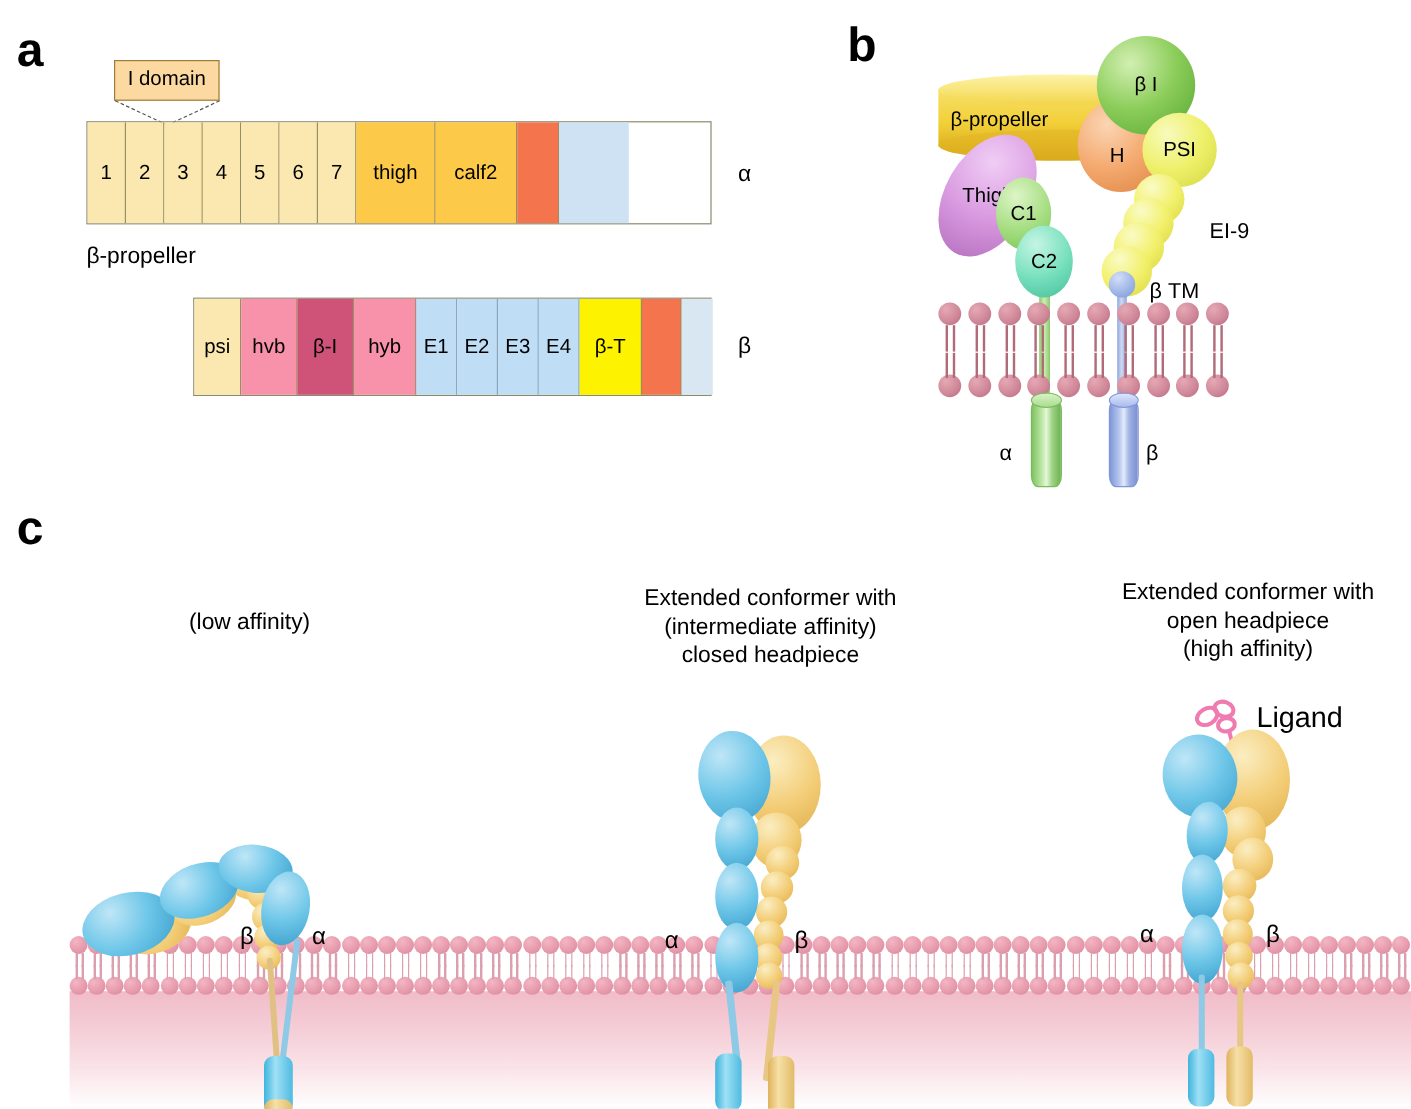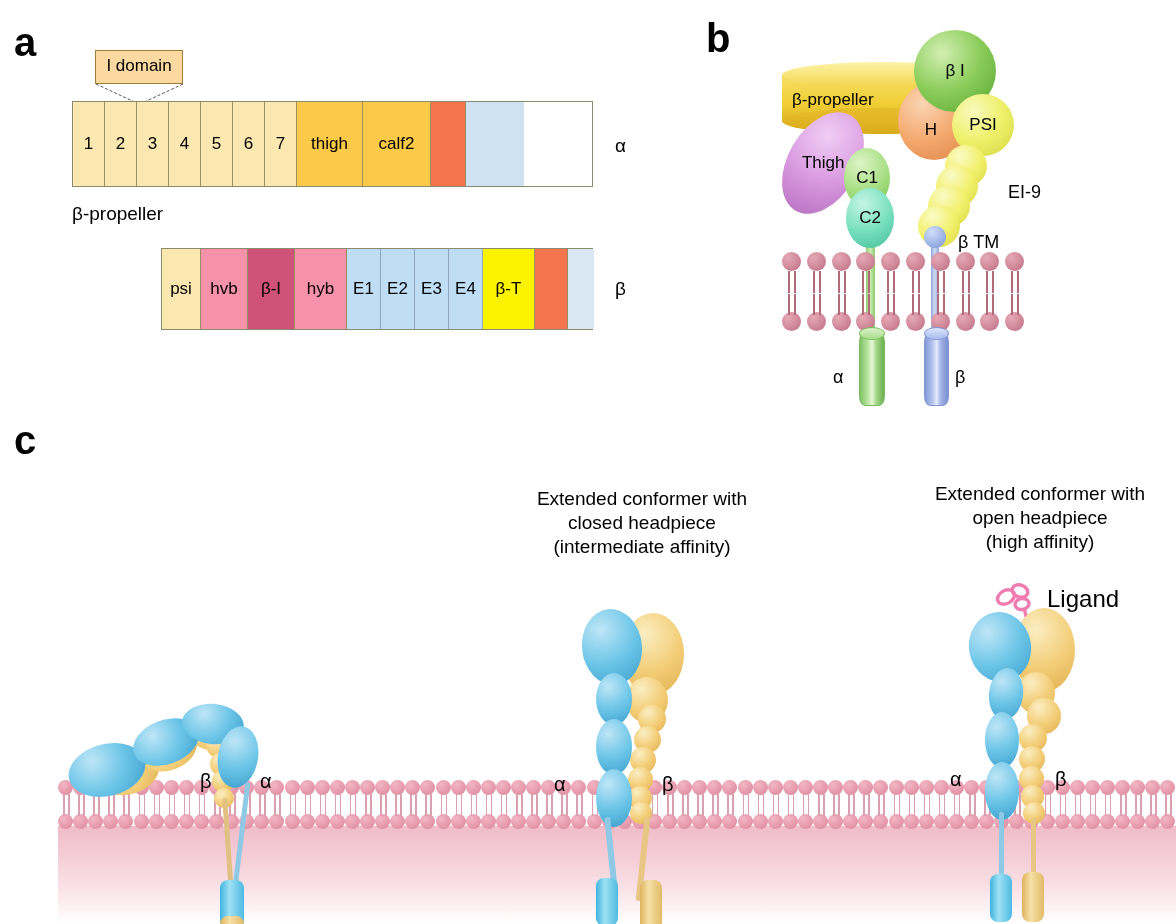--- a/index.html
+++ b/index.html
@@ -131,21 +131,21 @@
        background:radial-gradient(circle at 34% 28%, #f8fabd 0%, #eef06a 50%, #d4d640 100%);">
     <span>PSI</span>
   </div>
 
   <div class="blob" style="left:98px;top:108px;width:70px;height:110px;border-radius:50%;
        transform:rotate(30deg);
        background:radial-gradient(circle at 36% 26%, #f0cdf5 0%, #d99ae0 50%, #b36dbd 100%);">
     <span style="transform:rotate(-30deg);">Thigh</span>
   </div>
 
-  <div class="blob" style="left:154px;top:148px;width:46px;height:60px;
+  <div class="blob" style="left:140px;top:148px;width:46px;height:60px;
        background:radial-gradient(circle at 36% 26%, #ddf5c7 0%, #a6de82 52%, #78c353 100%);text-align:right;">
     <span>C1</span>
   </div>
 
   <div class="blob" style="left:156px;top:188px;width:48px;height:60px;
        background:radial-gradient(circle at 36% 26%, #c5f5e4 0%, #77e0bd 52%, #45bd99 100%);">
     <span>C2</span>
   </div>
 
   <div class="blob" style="left:255px;top:145px;width:42px;height:42px;
@@ -238,26 +238,27 @@
        background:linear-gradient(180deg,#dce5fb,#aabcee);border:1px solid #8296d4;"></div>
 
   <div class="lbl" style="left:143px;top:367px;">α</div>
   <div class="lbl" style="left:265px;top:367px;">β</div>
 </div>
 
 <div class="abs" id="panel-c">
   <div class="panel-letter abs" style="left:14px;top:10px;">c</div>
 
   <div class="c-title" style="left:68px;top:97px;width:280px;">
+    <div>(low affinity)</div>
   </div>
 
   <div class="c-title" style="left:492px;top:77px;width:300px;">
     <div>Extended conformer with</div>
+    <div>(intermediate affinity)</div>
     <div>closed headpiece</div>
-    <div>(intermediate affinity)</div>
   </div>
 
   <div class="c-title" style="left:900px;top:72px;width:280px;">
     <div>Extended conformer with</div>
     <div>open headpiece</div>
     <div>(high affinity)</div>
   </div>
 
   <div class="memb-c" id="memb-c" style="top:370px;height:144px;">
       <div class="cyto" style="top: 46px; height: 98px;"></div>

